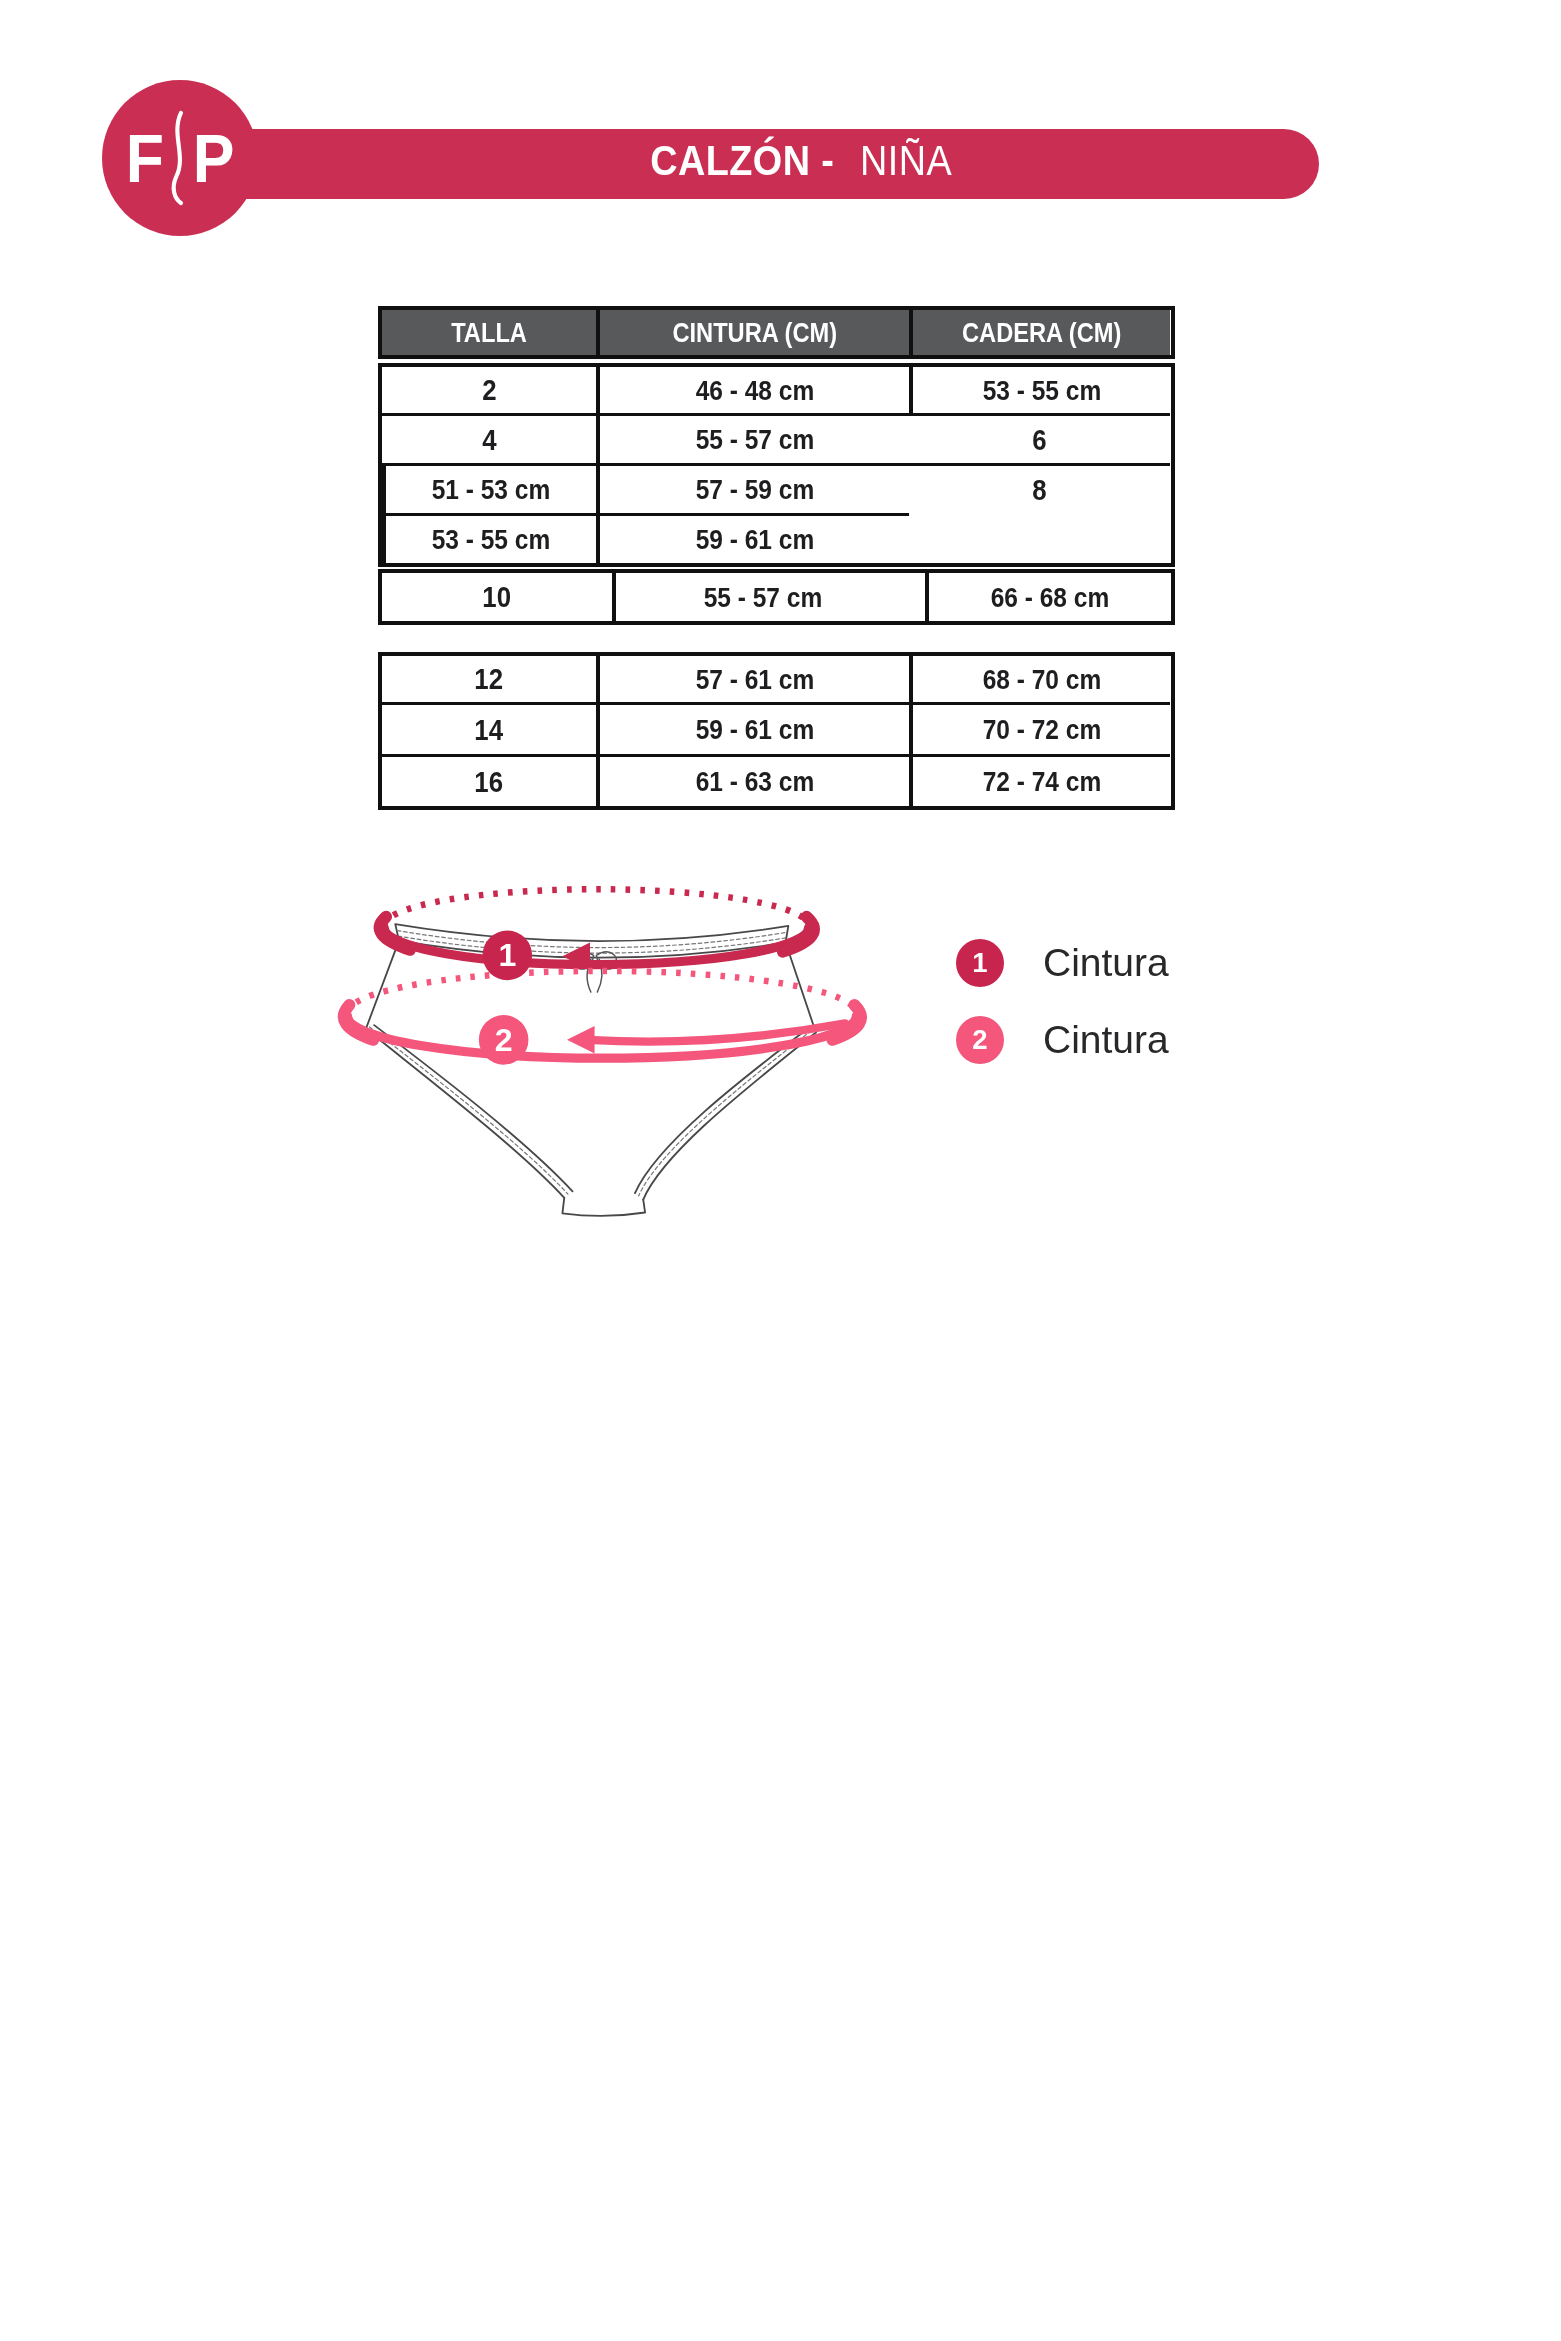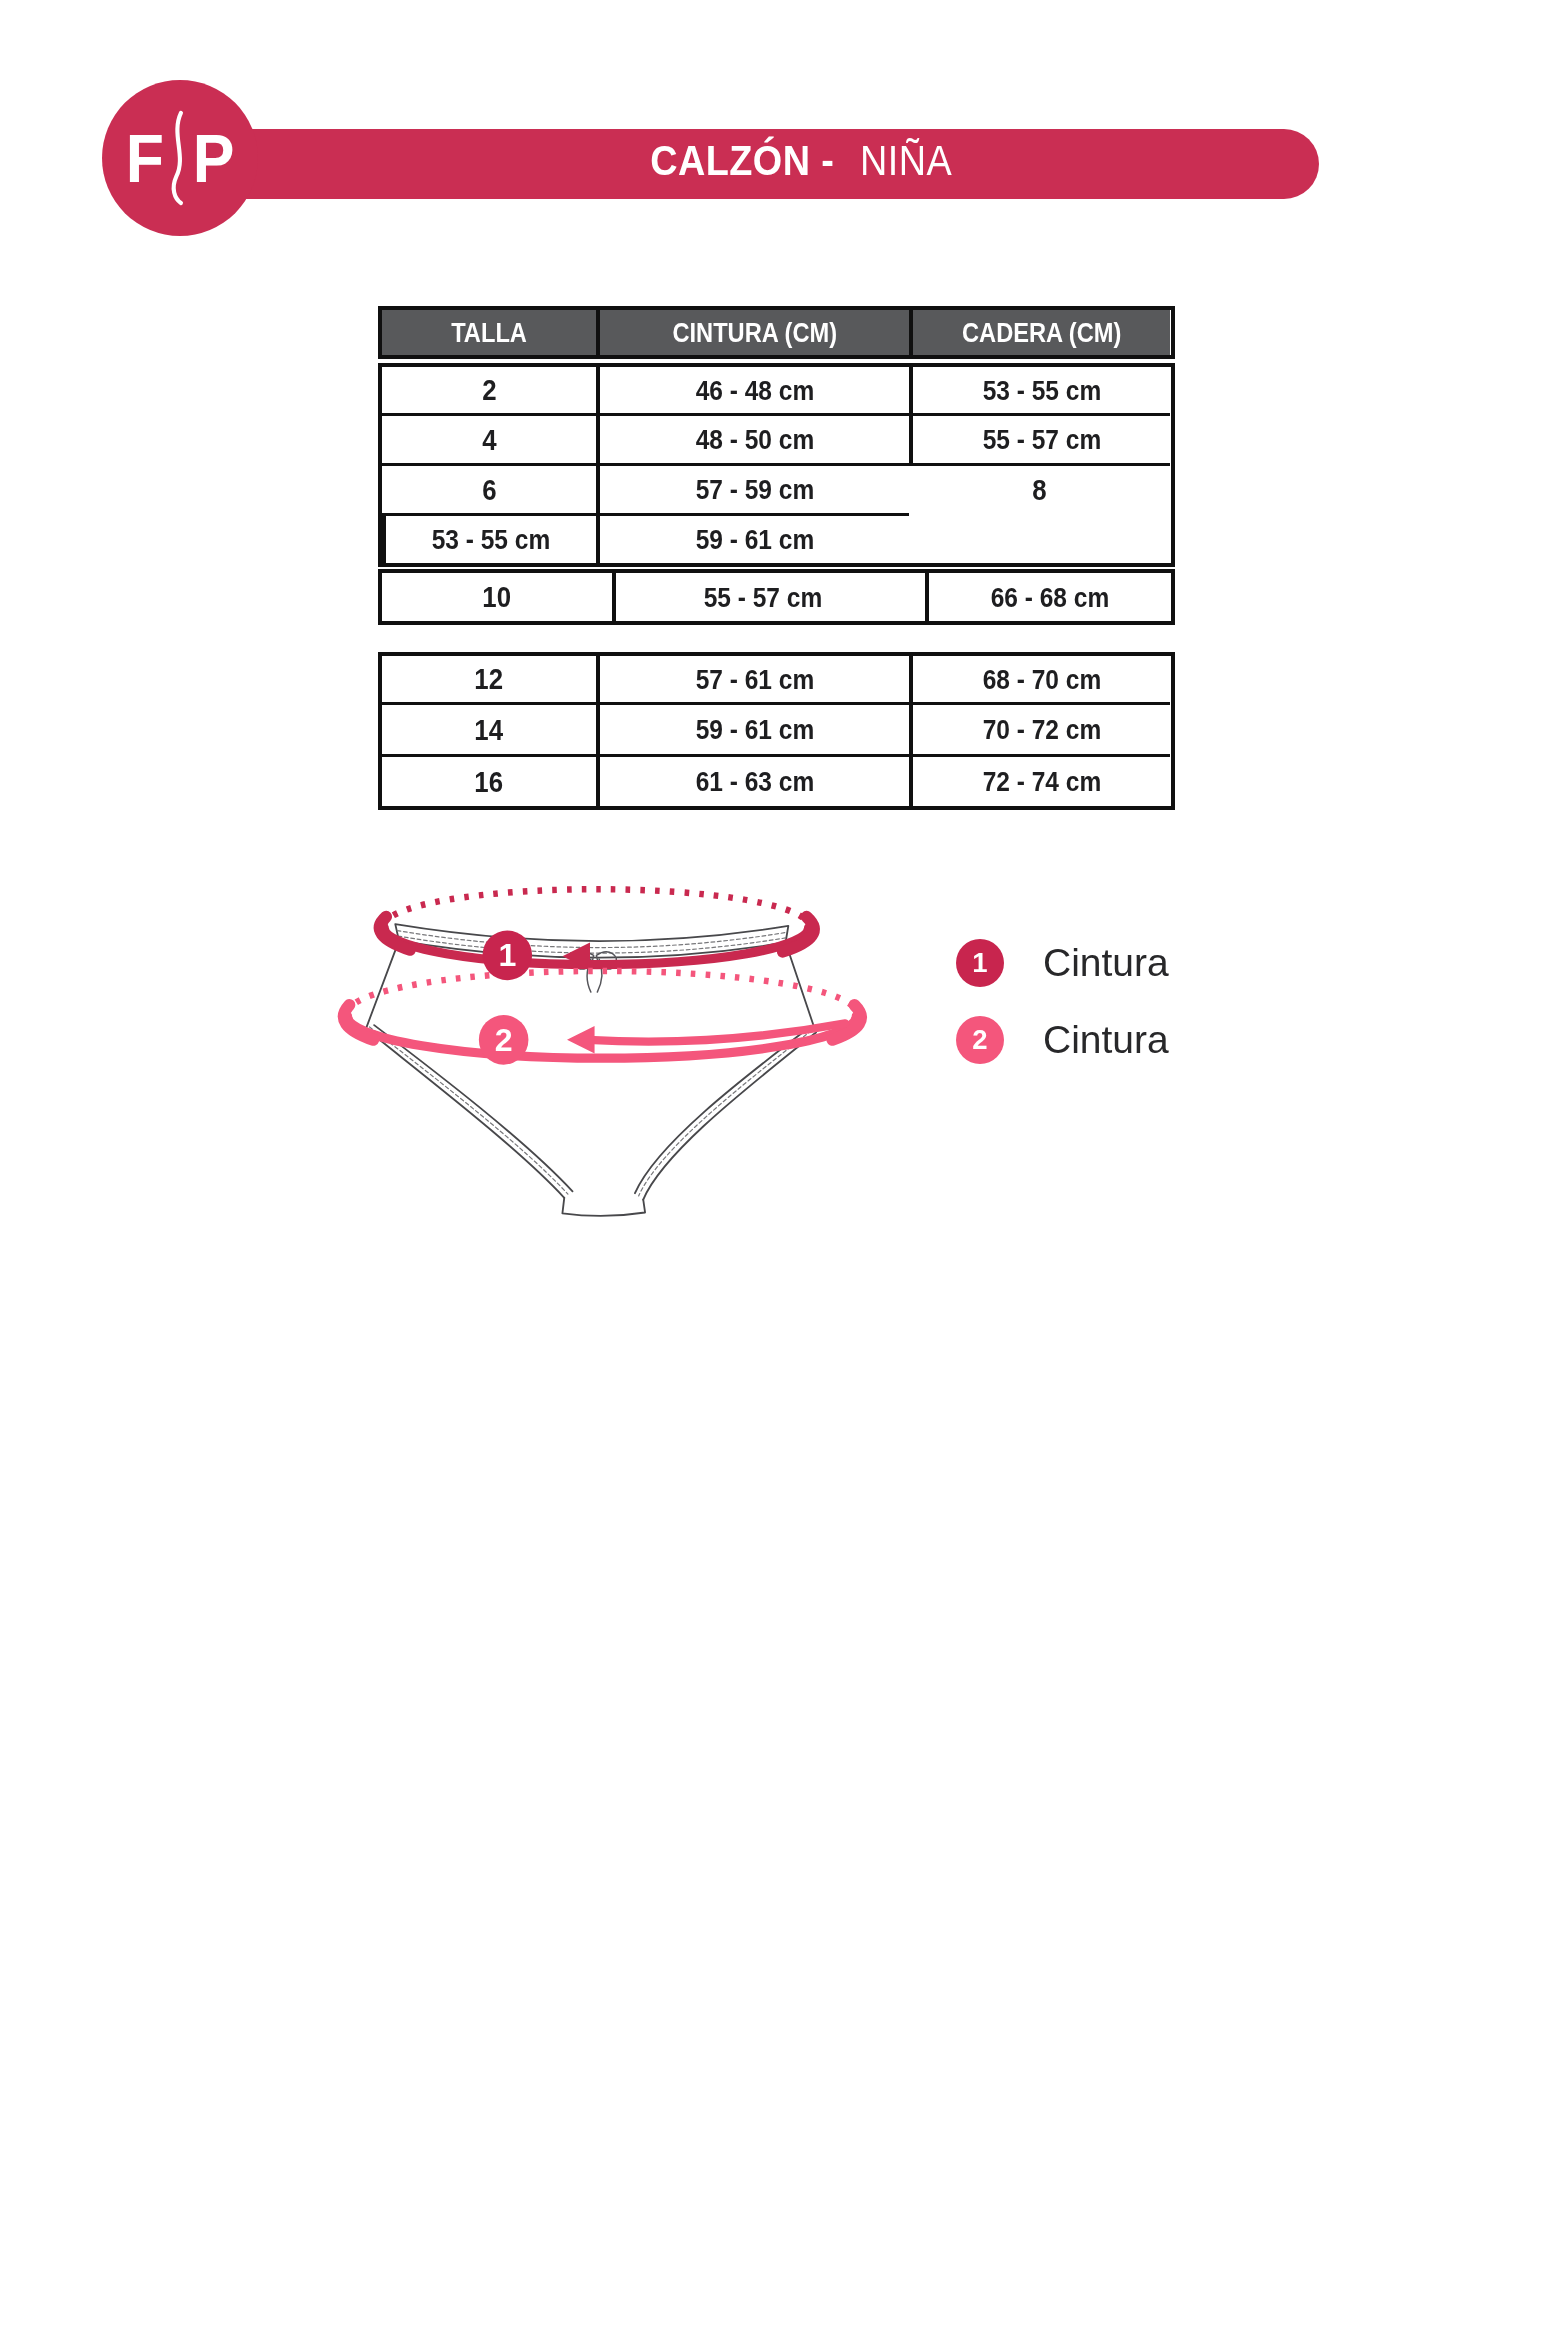--- a/index.html
+++ b/index.html
@@ -104,29 +104,29 @@
     <div class="cell c2 range">
         <span class="sqz">46 - 48 cm</span>
       </div>
     <div class="cell c3 range">
         <span class="sqz">53 - 55 cm</span>
       </div>
 
     <div class="cell c1 talla rsep">
         <span class="sqz">4</span>
       </div>
-    <div class="cell c2 range rsep">
-        <span class="sqz">48 - 50 cm</span>
-      </div>
     <div class="cell c3 range rsep">
         <span class="sqz">55 - 57 cm</span>
       </div>
 
     <div class="cell c1 talla rsep">
         <span class="sqz">6</span>
+      </div>
+    <div class="cell c2 range rsep">
+        <span class="sqz">51 - 53 cm</span>
       </div>
     <div class="cell c3 range rsep">
         <span class="sqz">57 - 59 cm</span>
       </div>
 
     <div class="cell c1 talla rsep">
         <span class="sqz">8</span>
       </div>
     <div class="cell c2 range rsep">
         <span class="sqz">53 - 55 cm</span>

